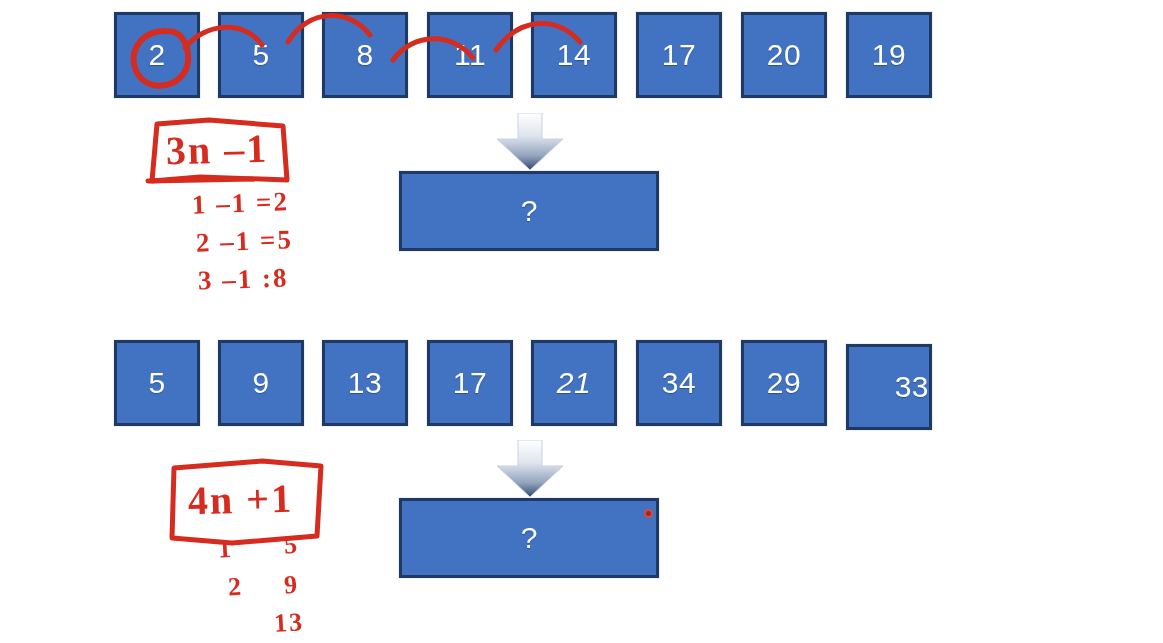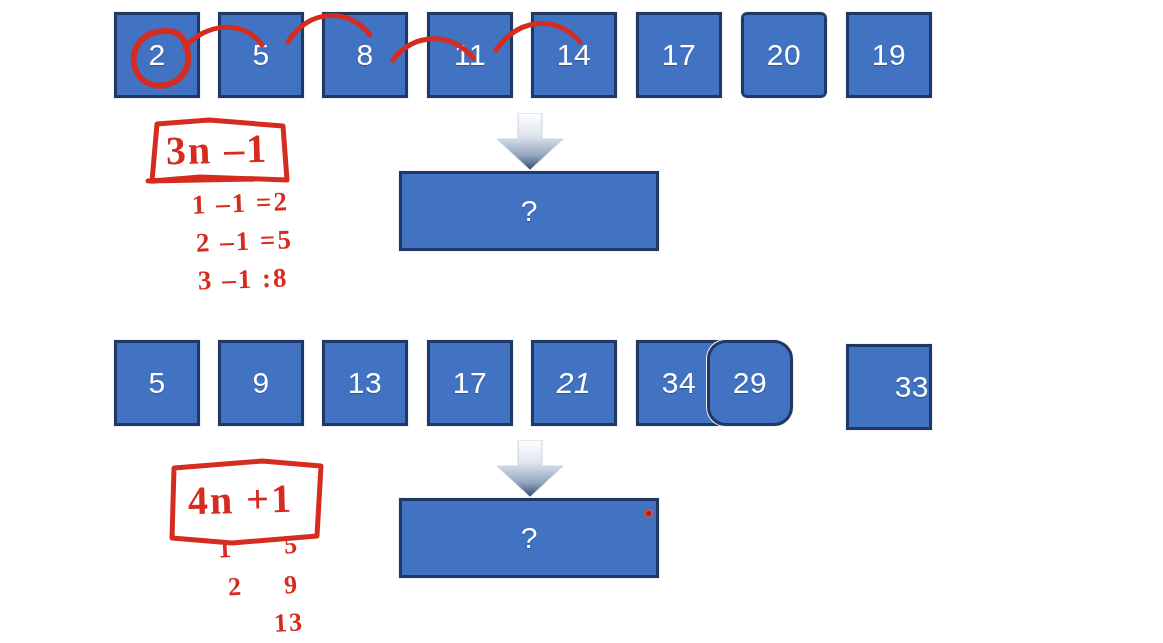--- a/index.html
+++ b/index.html
@@ -126,21 +126,21 @@
     </div>
     <div class="term-box" style="left:427px; top:12px;">
       <span class="term-value">11</span>
     </div>
     <div class="term-box" style="left:531px; top:12px;">
       <span class="term-value">14</span>
     </div>
     <div class="term-box" style="left:636px; top:12px;">
       <span class="term-value">17</span>
     </div>
-    <div class="term-box" style="left:741px; top:12px;border-radius:6px;">
+    <div class="term-box" style="left:741px; top:12px;">
       <span class="term-value">20</span>
     </div>
     <div class="term-box" style="left:846px; top:12px;">
       <span class="term-value">19</span>
     </div>
   </div>
 
   <div class="down-arrow" style="left:493px; top:113px;">
     <svg viewBox="0 0 74 58" preserveAspectRatio="none">
       <defs>
@@ -171,21 +171,21 @@
     </div>
     <div class="term-box" style="left:427px; top:340px;">
       <span class="term-value">17</span>
     </div>
     <div class="term-box" style="left:531px; top:340px;font-style:italic;">
       <span class="term-value">21</span>
     </div>
     <div class="term-box" style="left:636px; top:340px;">
       <span class="term-value">34</span>
     </div>
-    <div class="term-box" style="left:707px; top:340px;border-radius:19px;">
+    <div class="term-box" style="left:741px; top:340px;">
       <span class="term-value">29</span>
     </div>
     <div class="term-box" style="left:846px; top:344px;justify-content:flex-end;">
       <span class="term-value">33</span>
     </div>
   </div>
 
   <div class="down-arrow" style="left:493px; top:440px;">
     <svg viewBox="0 0 74 58" preserveAspectRatio="none">
       <defs>

